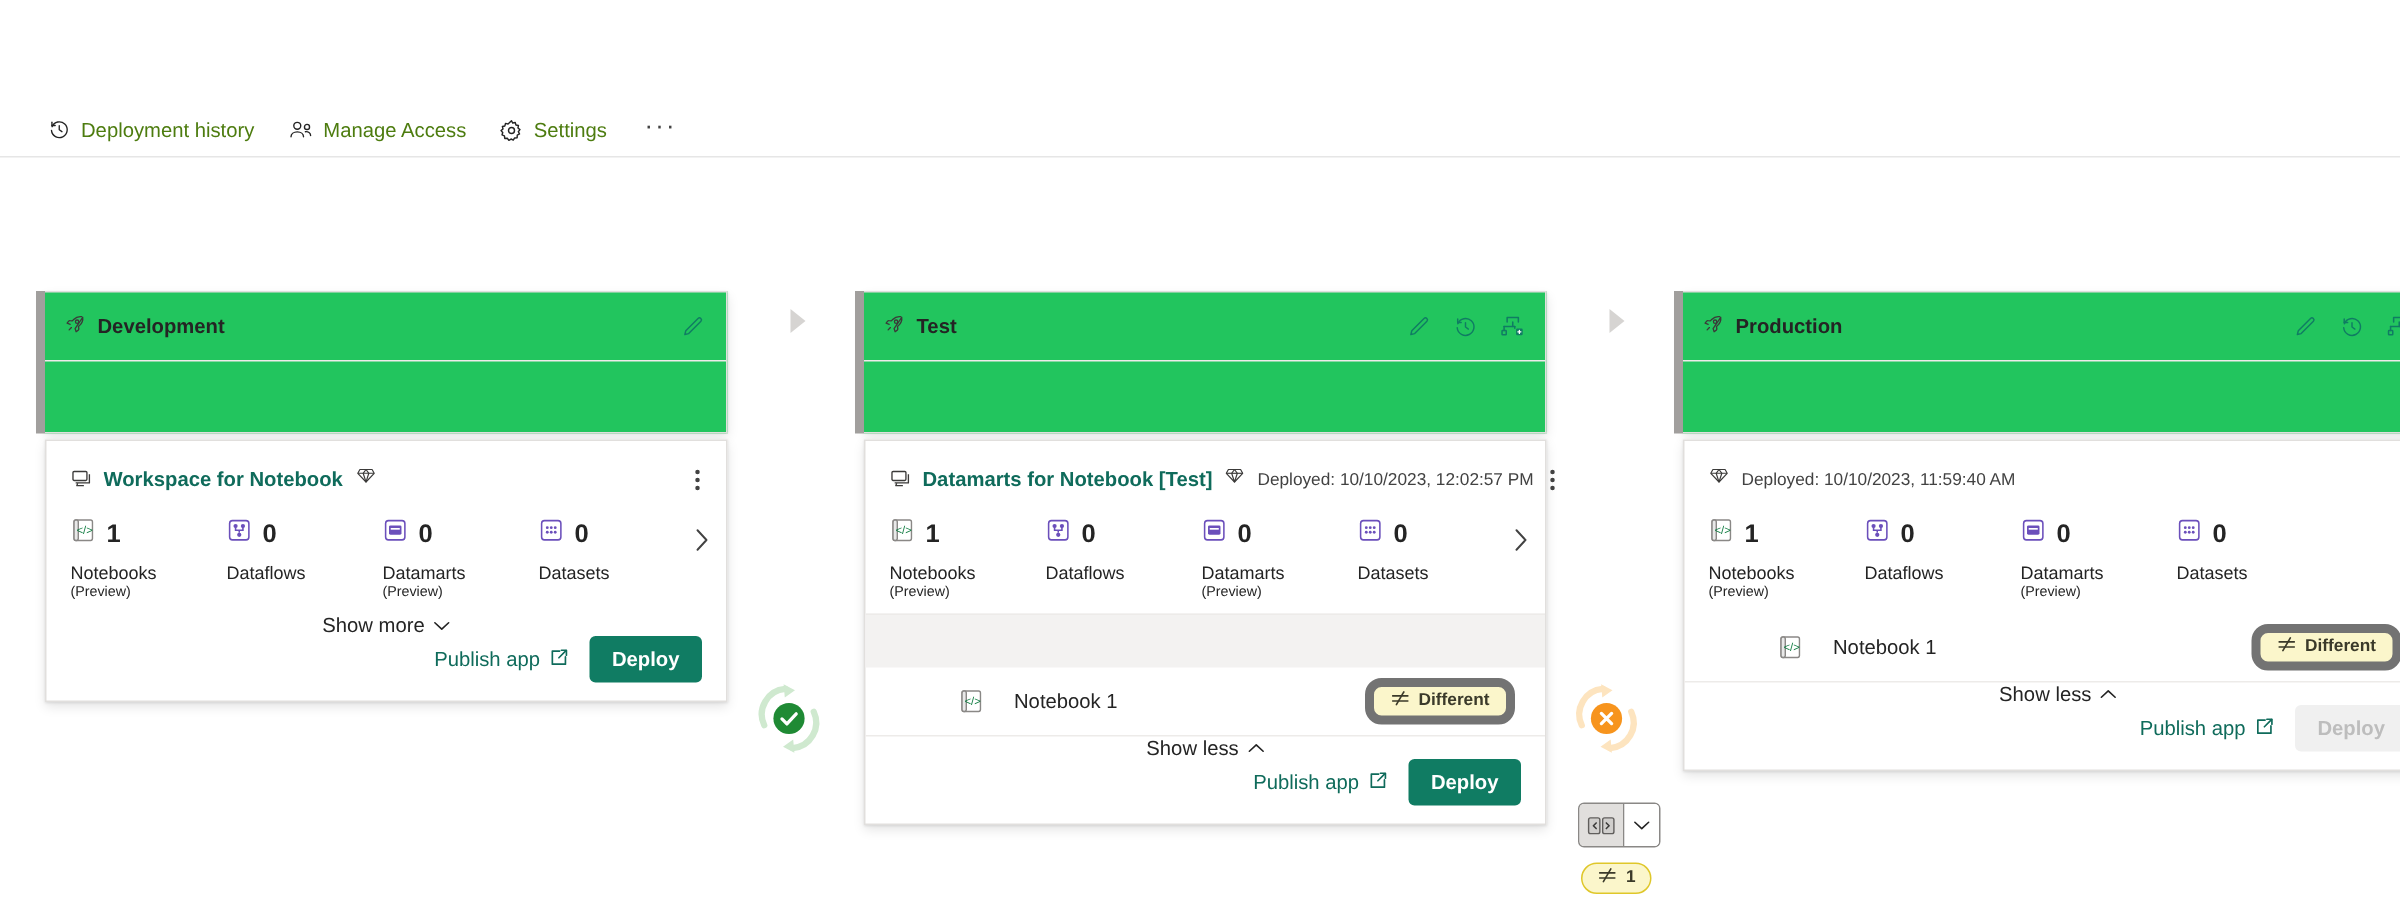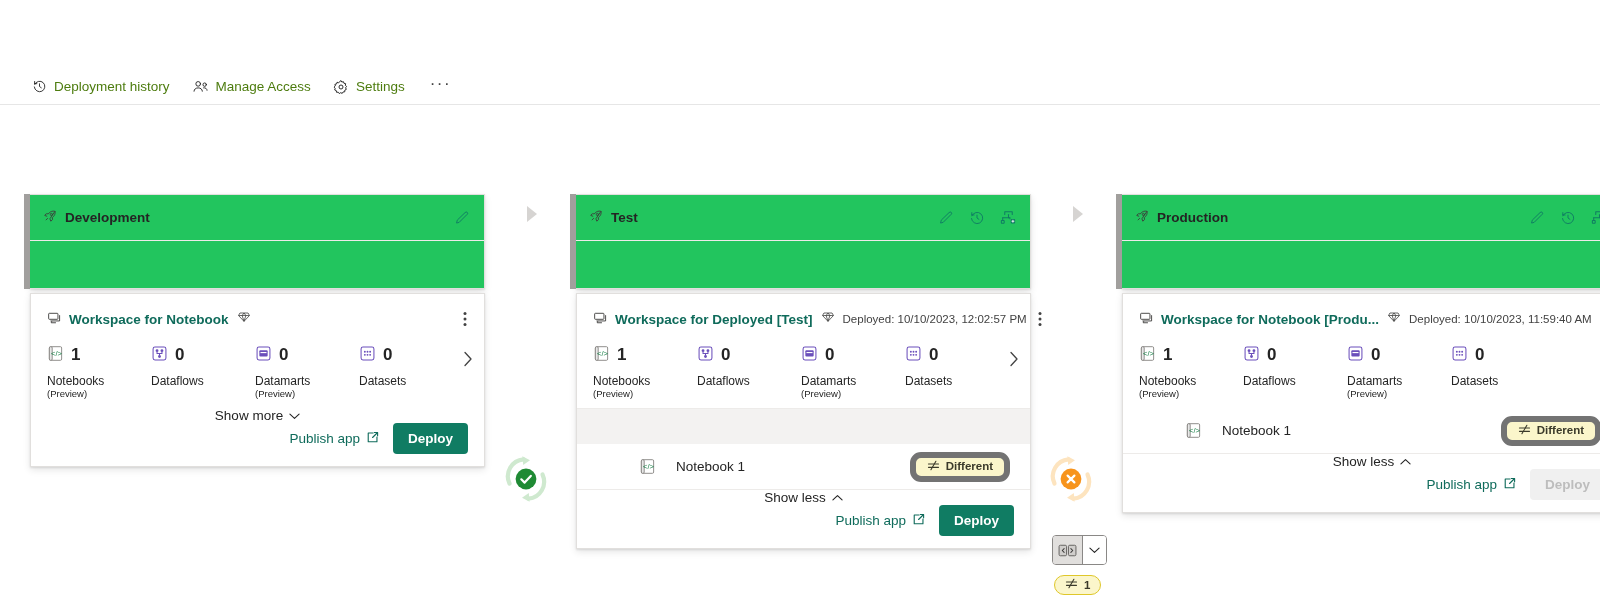--- a/index.html
+++ b/index.html
@@ -402,21 +402,21 @@
       <div class="ws-card">
         <div class="ws-head">
           <div class="ws-name">
             <span>
               <svg width="15" height="15" viewBox="0 0 20 20" fill="none" stroke="#3b3a39" stroke-width="1.2" stroke-linejoin="round">
                 <rect x="2.2" y="4.4" width="12.4" height="8" rx="1"></rect>
                   <path d="M4.6 14.6h12.2V6.9"></path>
                   <path d="M6.4 14.9l-.8 2.1h6.3"></path>
               </svg>
             </span>
-            <span class="label">Workspace for Deployed [Test]</span>
+            <span class="label">Datamarts for Notebook [Test]</span>
           </div>
           <span>
             <svg width="14" height="14" viewBox="0 0 20 20" fill="none" stroke="#3b3a39" stroke-width="1.1" stroke-linejoin="round">
               <path d="M4.2 4.3h11.6l2 3.6-7.8 8.3-7.8-8.3z"></path>
                 <path d="M2.3 7.9h15.4"></path>
                 <path d="M10 4.3 7.3 7.9 10 16.2l2.7-8.3z"></path>
             </svg>
           </span>
           <span class="ws-deployed">Deployed: 10/10/2023, 12:02:57 PM</span>
           <span class="ws-kebab">
@@ -590,30 +590,20 @@
                 <path d="M15.2 13.2v2.4M14 14.4h2.4" stroke="#fff" stroke-width="1"></path>
               </svg>
             </span>
           </div>
         </div>
         <div class="stage-body"></div>
       </div>
 
       <div class="ws-card">
         <div class="ws-head">
-          <div class="ws-name">
-            <span>
-              <svg width="15" height="15" viewBox="0 0 20 20" fill="none" stroke="#3b3a39" stroke-width="1.2" stroke-linejoin="round">
-                <rect x="2.2" y="4.4" width="12.4" height="8" rx="1"></rect>
-                  <path d="M4.6 14.6h12.2V6.9"></path>
-                  <path d="M6.4 14.9l-.8 2.1h6.3"></path>
-              </svg>
-            </span>
-            <span class="label">Workspace for Notebook [Produ...</span>
-          </div>
           <span>
             <svg width="14" height="14" viewBox="0 0 20 20" fill="none" stroke="#3b3a39" stroke-width="1.1" stroke-linejoin="round">
               <path d="M4.2 4.3h11.6l2 3.6-7.8 8.3-7.8-8.3z"></path>
                 <path d="M2.3 7.9h15.4"></path>
                 <path d="M10 4.3 7.3 7.9 10 16.2l2.7-8.3z"></path>
             </svg>
           </span>
           <span class="ws-deployed">Deployed: 10/10/2023, 11:59:40 AM</span>
           <span class="ws-kebab">
             

